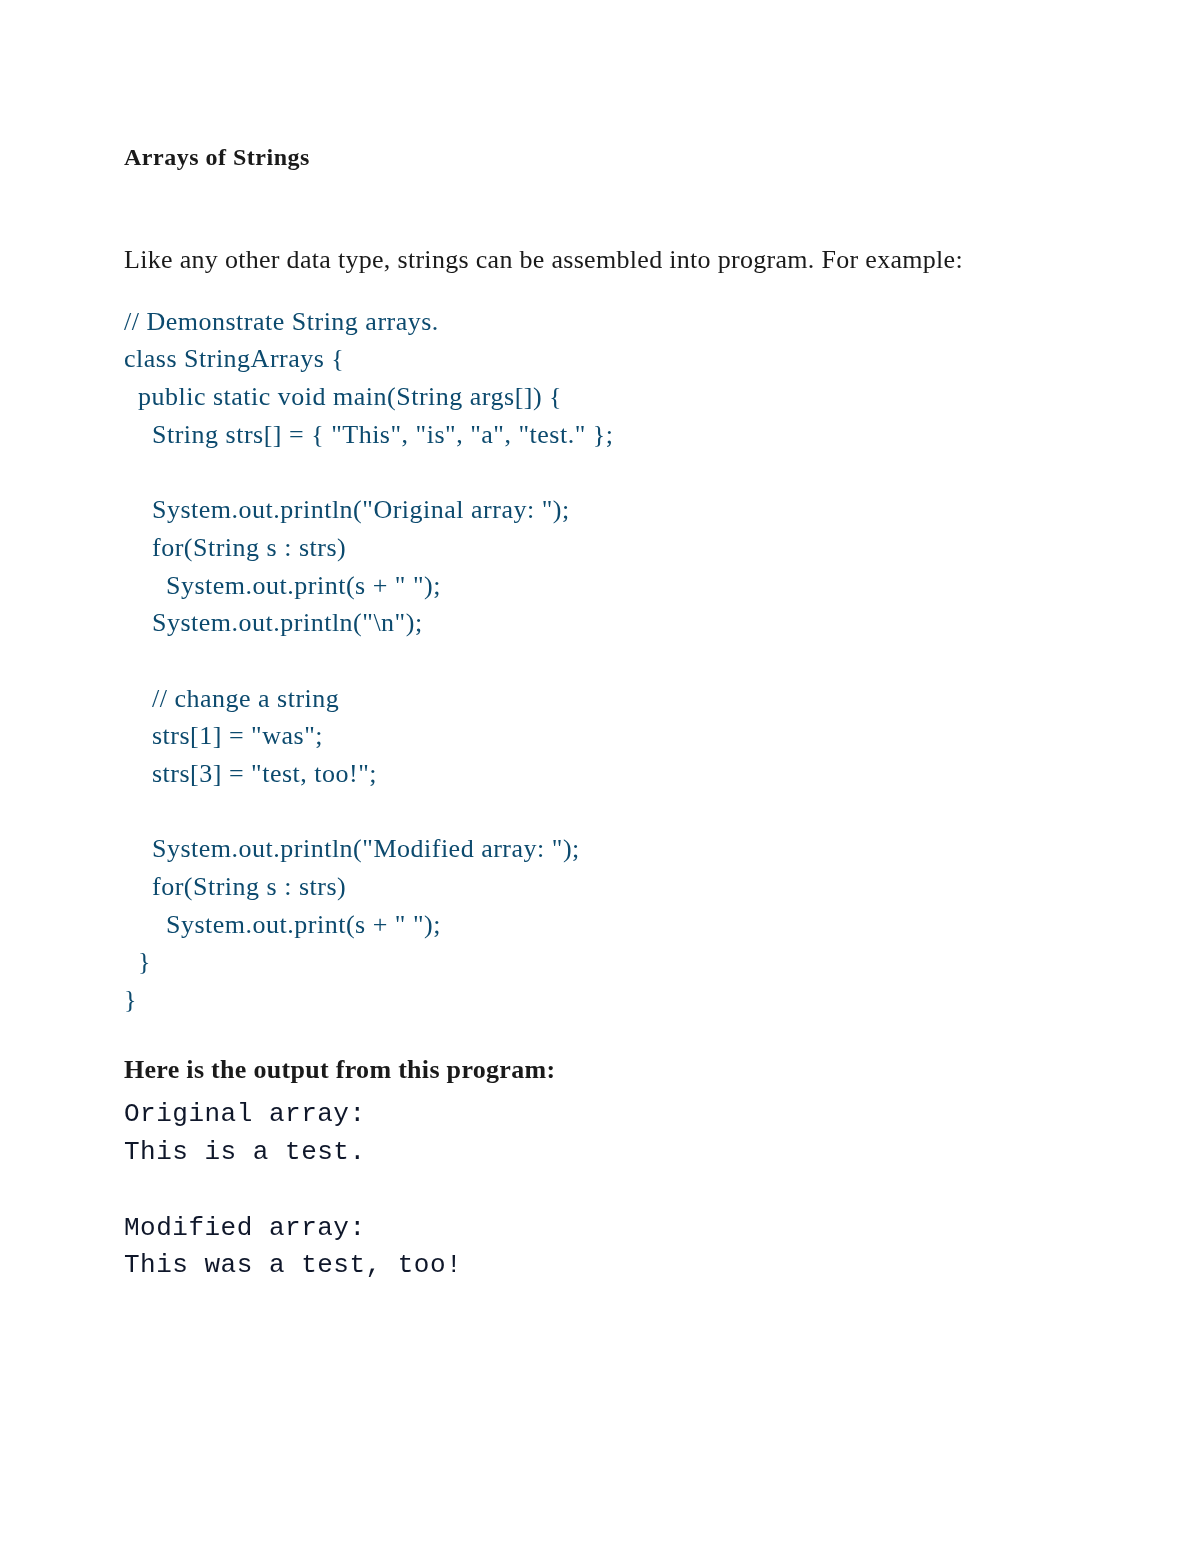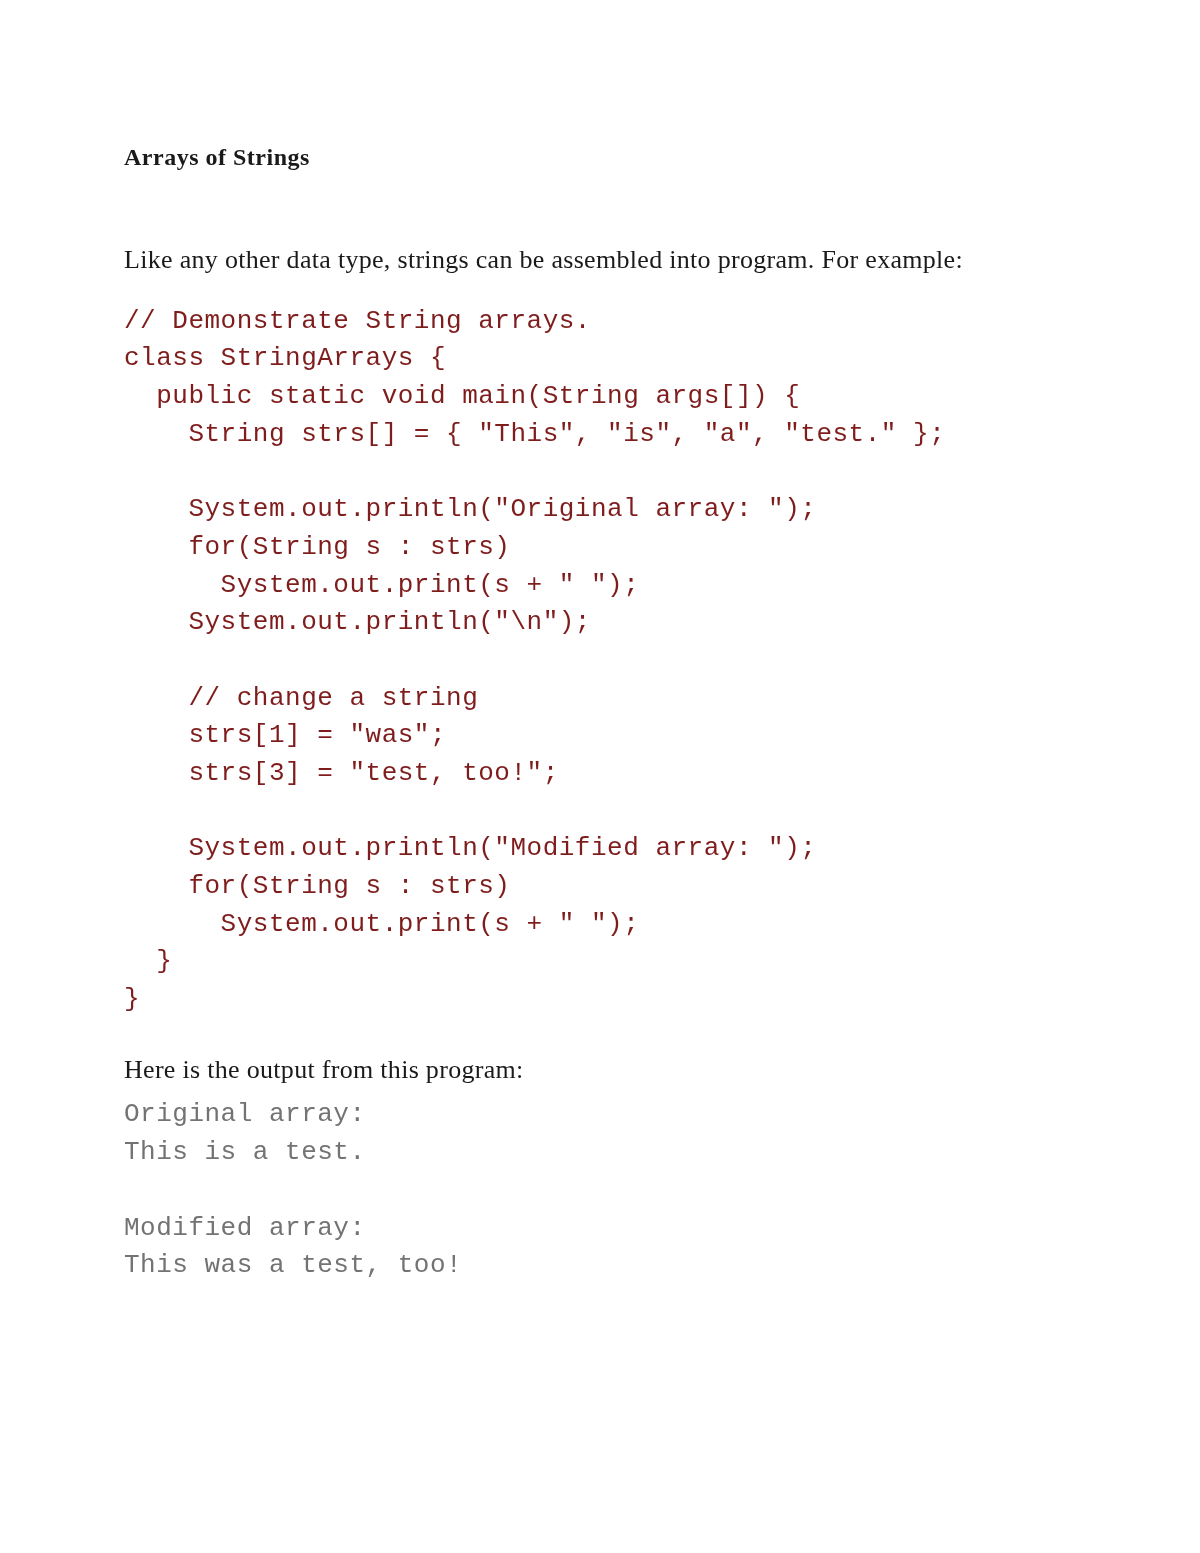--- a/index.html
+++ b/index.html
@@ -21,41 +21,42 @@
       letter-spacing: 0.5px;
       margin-bottom: 70px;
     }
     .paragraph {
       font-size: 26px;
       line-height: 1.45;
       margin-bottom: 24px;
       letter-spacing: 0.3px;
     }
     .code-block {
-      font-family: Liberation Mono, monospace;
+      font-family: Liberation Serif, serif;
       font-size: 26px;
       line-height: 1.45;
       white-space: pre;
       letter-spacing: 0.5px;
       margin-bottom: 32px;
-      color: #7f1d1d;
+      color: #0c4a6e;
     }
     .output-intro {
       font-size: 26px;
       line-height: 1.45;
       letter-spacing: 0.3px;
       margin-bottom: 2px;
+      font-weight: bold;
     }
     .output-block {
       font-family: 'Courier New', Courier, monospace;
       font-size: 26px;
       line-height: 1.45;
       white-space: pre;
       letter-spacing: 0.5px;
-      color: #737373;
+      color: #0f172a;
     }
   </style>
 </head>
 <body>
 
 <div class="title">Arrays of Strings</div>
 
 <div class="paragraph">Like any other data type, strings can be assembled into program. For example:</div>
 
 <div class="code-block">// Demonstrate String arrays.

